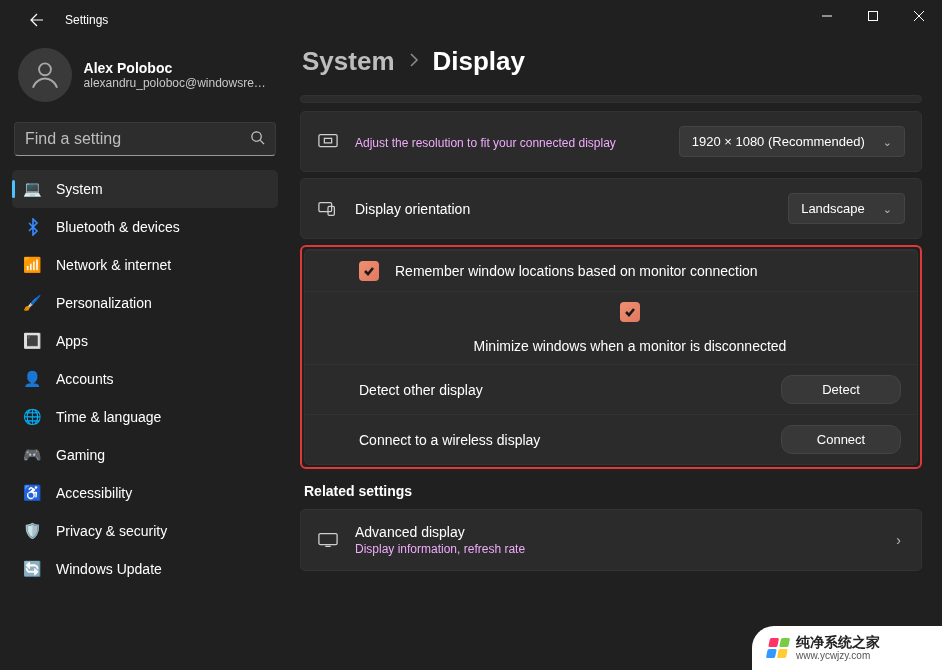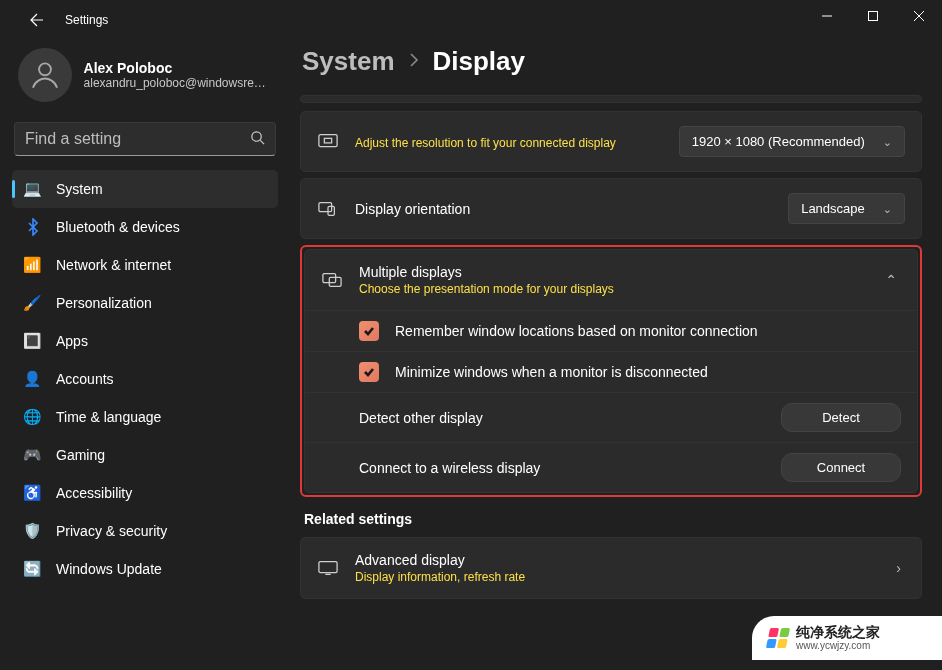--- a/index.html
+++ b/index.html
@@ -43,42 +43,42 @@
 .crumb-chev { color: #8a8a8a; }
 .crumb-cur { font-size: 26px; font-weight: 600; color: #ffffff; }
 
 
 .card { background: #2b2b2b; border: 1px solid #323232; border-radius: 5px; margin-bottom: 6px; }
 .card-body { display: flex; align-items: center; padding: 14px 16px; gap: 16px; }
 .card-body.short { padding: 10px 16px; }
 .card-icon { width: 22px; display: flex; justify-content: center; color: #cfcfcf; flex-shrink: 0; }
 .card-text { flex: 1; }
 .card-title { font-size: 14px; color: #ffffff; }
-.card-sub { font-size: 12px; color: #fde047; margin-top: 2px; }
+.card-sub { font-size: 12px; color: #f0abfc; margin-top: 2px; }
 .card-ctrl { flex-shrink: 0; }
 
 .dropdown { background: #383838; border: 1px solid #444; border-radius: 4px; padding: 7px 12px; display: flex; align-items: flex-end; gap: 18px; font-size: 13px; cursor: pointer; }
 .dropdown .chev { font-size: 11px; color: #bbb; }
 
 .action-btn { background: #383838; border: 1px solid #444; border-radius: 11px; padding: 6px 0; width: 120px; text-align: center; font-size: 13px; cursor: pointer; }
 
 .checkbox { width: 20px; height: 20px; border-radius: 4px; background: linear-gradient(135deg,#f09070,#e07860); display: flex; align-items: center; justify-content: center; flex-shrink: 0; }
 .checkbox svg { stroke: #1a1a1a; stroke-width: 2.6; fill: none; }
 
 .nested { border-top: 1px solid #323232; }
 
 .highlighted-group { border: 2px solid #e03838; border-radius: 6px; padding: 2px; margin: 4px 0 12px 0; }
 .highlighted-group .card { margin-bottom: 2px; }
 .highlighted-group .card:last-child { margin-bottom: 0; }
 
 .section-heading { font-size: 14px; font-weight: 600; margin: 14px 0 10px 4px; }
 
 .chev-ctrl { color: #bbb; font-size: 14px; padding: 0 4px; }
 
-.watermark { position: absolute; right: 0; bottom: 10px; width: 190px; height: 44px; background: #ffffff; border-top-left-radius: 22px; display: flex; align-items: center; padding: 0 12px 0 16px; gap: 8px; color: #222; }
+.watermark { position: absolute; right: 0; bottom: 0; width: 190px; height: 44px; background: #ffffff; border-top-left-radius: 22px; display: flex; align-items: center; padding: 0 12px 0 16px; gap: 8px; color: #222; }
 .watermark-logo { display: grid; grid-template-columns: 9px 9px; grid-template-rows: 9px 9px; gap: 2px; transform: skewX(-12deg); }
 .watermark-logo div { border-radius: 1.5px; }
 .watermark-txt { display: flex; flex-direction: column; line-height: 1.12; }
 .wm-cn { font-size: 14px; font-weight: 600; }
 .wm-url { font-size: 10px; color: #555; }
 </style>
 </head>
 <body>
 
 <div class="titlebar">
@@ -229,46 +229,33 @@
           <div class="dropdown">
             <span>Landscape</span>
             <span class="chev">⌄</span>
           </div>
         </div>
       </div>
     </div>
 
     <div class="highlighted-group">
       <div class="card">
-        <div class="card-body">
-          <div class="card-icon">
-            <svg width="20" height="16" viewBox="0 0 22 16" stroke="#cfcfcf" fill="none" stroke-width="1.4">
-                <rect x="1" y="1" width="14" height="10" rx="1.5"></rect>
-                <rect x="8" y="5" width="13" height="10" rx="1.5"></rect>
-              </svg>
-          </div>
-          <div class="card-text">
-            <div class="card-title">Multiple displays</div>
-            <div class="card-sub">Choose the presentation mode for your displays</div>
-          </div>
-          <div class="card-ctrl chev-ctrl">⌃</div>
-        </div>
 
         <div class="nested">
           <div class="card-body short" style="padding-left:54px;">
             <div class="checkbox">
                 <svg width="12" height="12" viewBox="0 0 12 12">
                   <path d="M2 6 L5 9 L10 3"></path>
                 </svg>
               </div>
             <div class="card-title">Remember window locations based on monitor connection</div>
           </div>
         </div>
         <div class="nested">
-          <div class="card-body short" style="padding-left:54px;">
+          <div class="card-body short" style="padding-left:54px;flex-direction:column;">
             <div class="checkbox">
                 <svg width="12" height="12" viewBox="0 0 12 12">
                   <path d="M2 6 L5 9 L10 3"></path>
                 </svg>
               </div>
             <div class="card-title">Minimize windows when a monitor is disconnected</div>
           </div>
         </div>
         <div class="nested">
           <div class="card-body short" style="padding-left:54px;">

